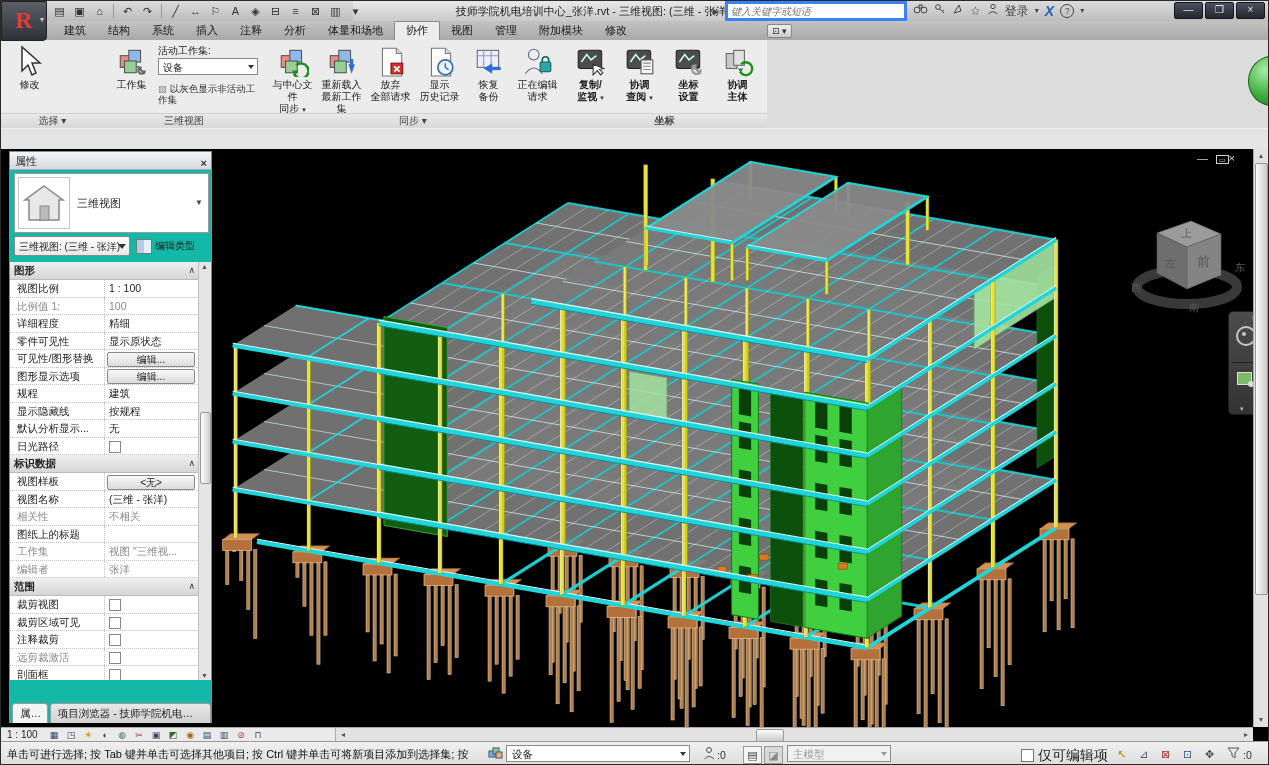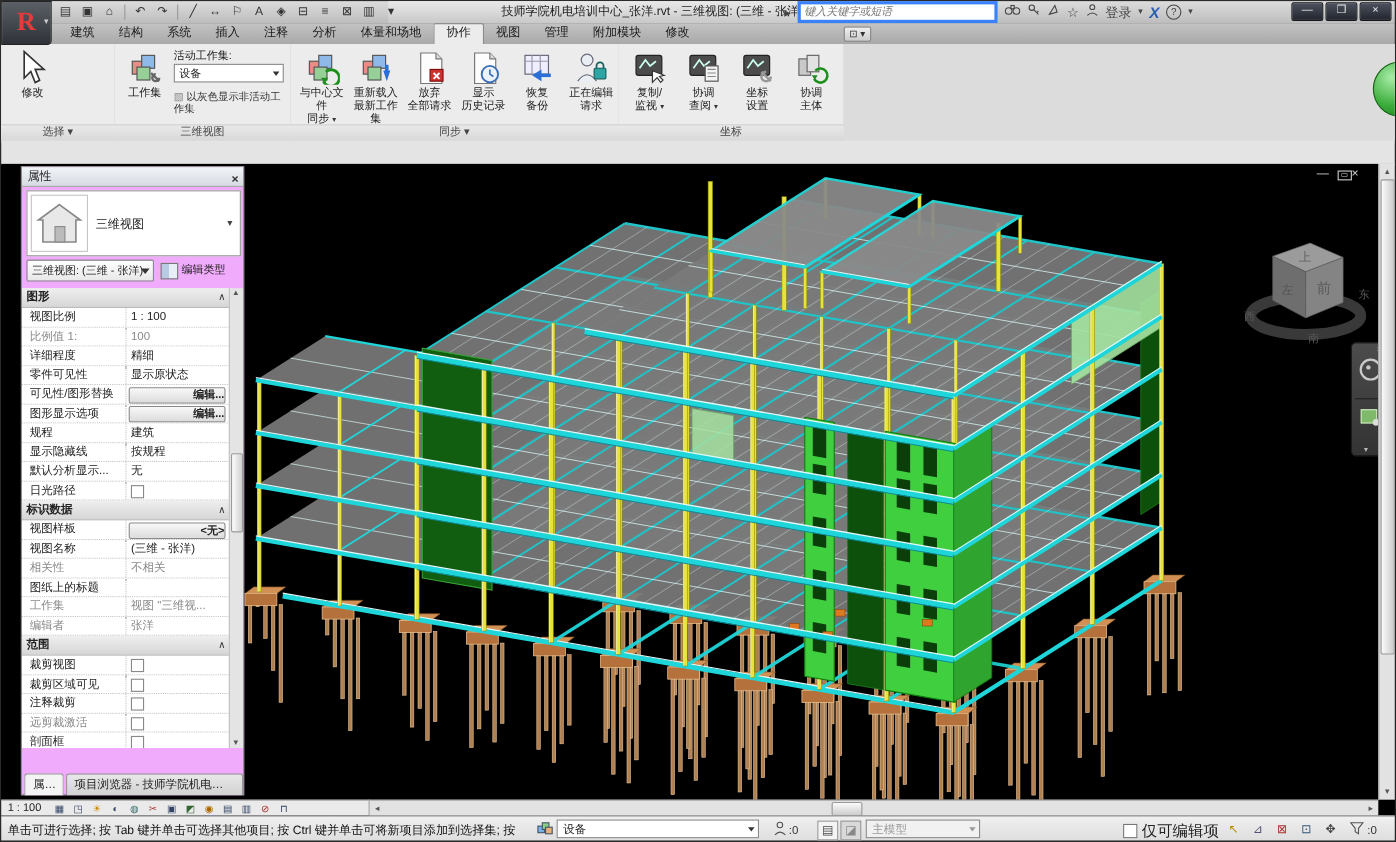--- a/index.html
+++ b/index.html
@@ -56,21 +56,21 @@
   #navbar{position:absolute;left:1227px;top:162px;width:30px;height:102px;background:linear-gradient(#4c4c4c,#333);
           border:1px solid #1e1e1e;border-radius:5px;}
   #navbar .nx{position:absolute;right:3px;top:1px;color:#aaa;font-size:8px;}
   #navbar .wheel{position:absolute;left:7px;top:14px;width:16px;height:16px;border:2px solid #c9c9c9;border-radius:50%;}
   #navbar .wheel i{position:absolute;left:4px;top:4px;width:4px;height:4px;background:#c9c9c9;border-radius:50%;}
   #navbar .ndiv{position:absolute;left:3px;top:50px;width:22px;height:1px;background:#222;}
   #navbar .zoomi{position:absolute;left:8px;top:60px;width:13px;height:11px;background:#7fb96a;border:1px solid #cfe8c0;}
   #navbar .zoomi i{position:absolute;right:-3px;bottom:-3px;width:6px;height:6px;background:#ddd;border-radius:50%;}
   #navbar .ndn{position:absolute;left:11px;bottom:1px;color:#bbb;font-size:7px;}
   
-  #props{left:18px;top:150px;width:203px;height:572px;background:#f0abfc;border:1px solid #8a8a8a;box-sizing:border-box;}
+  #props{left:8px;top:150px;width:203px;height:572px;background:#14b8a6;border:1px solid #8a8a8a;box-sizing:border-box;}
   #propshead{position:absolute;left:0;top:0;width:100%;height:18px;background:linear-gradient(#f2f4f7,#d5dae2);
              border-bottom:1px solid #aaa;line-height:18px;padding-left:5px;box-sizing:border-box;font-size:11px;}
   #propsclose{position:absolute;right:4px;top:2px;color:#333;font-size:11px;font-weight:bold;}
   #typesel{position:absolute;left:4px;top:21px;width:193px;height:58px;background:#fff;border:1px solid #9a9a9a;}
   #typesel .tsic{position:absolute;left:3px;top:3px;width:50px;height:50px;border:1px solid #c5c5c5;}
   #typesel .tslab{position:absolute;left:62px;top:22px;font-size:11px;color:#222;}
   #typesel .tsar{position:absolute;right:5px;top:24px;font-size:8px;color:#444;}
   #instrow{position:absolute;left:4px;top:84px;width:195px;height:22px;}
   #instcombo{position:absolute;left:0;top:0;width:116px;height:20px;background:linear-gradient(#fff,#e8e8e8);
              border:1px solid #8a8a8a;border-radius:2px;line-height:20px;padding:0 12px 0 4px;box-sizing:border-box;
@@ -81,22 +81,22 @@
         linear-gradient(90deg,#b8cbe4 50%,#e8eef6 50%);}
   #propgrid{position:absolute;left:0;top:110px;width:191px;height:418px;overflow:hidden;background:#ebebeb;}
   .sechead{height:17px;line-height:17px;background:linear-gradient(#efefef,#d6d6d6);border-bottom:1px solid #bbb;
            font-weight:bold;padding-left:4px;position:relative;font-size:10.5px;}
   .sechead .chev{position:absolute;right:6px;top:0;font-weight:normal;font-size:9px;color:#333;}
   .prow{height:17.5px;display:flex;border-bottom:1px dotted #c3c3c3;background:#fff;box-sizing:border-box;}
   .prow .pl{width:95px;padding-left:7px;line-height:17px;border-right:1px dotted #c3c3c3;box-sizing:border-box;
             white-space:nowrap;overflow:hidden;font-size:10.5px;}
   .prow .pv{flex:1;line-height:17px;padding-left:4px;position:relative;font-size:10.5px;white-space:nowrap;overflow:hidden;}
   .gray{color:#8a8a8a;}
-  .pbtn{position:absolute;left:2px;top:1.5px;width:86px;height:13px;line-height:13px;text-align:right;
-        background:linear-gradient(#f8f8f8,#dcdcdc);border:1px solid #888;border-radius:2px;font-size:10px;font-weight:bold;}
+  .pbtn{position:absolute;left:2px;top:1.5px;width:86px;height:13px;line-height:13px;text-align:center;
+        background:linear-gradient(#f8f8f8,#dcdcdc);border:1px solid #888;border-radius:2px;font-size:10px;}
   .pchk{position:absolute;left:4px;top:3px;width:10px;height:10px;background:#fff;border:1px solid #888;}
   #propscroll{position:absolute;right:0;top:110px;width:12px;height:418px;background:#e4e4e4;border-left:1px solid #c0c0c0;}
   #propscroll .thumb{position:absolute;left:1px;top:150px;width:9px;height:70px;background:linear-gradient(90deg,#fdfdfd,#cfcfcf);
                      border:1px solid #9a9a9a;border-radius:2px;}
   #propscroll .sar{position:absolute;left:2px;font-size:7px;color:#555;}
   #propfoot{position:absolute;left:0;top:530px;width:100%;height:20px;border-top:1px solid #aaa;background:#ebebeb;}
   #prophelp{position:absolute;left:5px;top:3px;color:#1a4fa0;text-decoration:underline;font-size:10.5px;}
   #applybtn{position:absolute;right:8px;top:2px;width:58px;height:15px;line-height:15px;text-align:center;color:#9a9a9a;
             background:linear-gradient(#f2f2f2,#ddd);border:1px solid #aaa;border-radius:2px;font-size:10px;}
   #proptabs{position:absolute;left:0;top:551px;width:100%;height:20px;display:flex;gap:2px;padding-left:2px;box-sizing:border-box;}
@@ -282,21 +282,21 @@
               </svg></span><span class="blab">恢复<br>备份</span></div>
           <div class="bigbtn" style="left: 249px;"><span class="bic"><svg width="32" height="32" viewBox="0 0 30 30">
                 <circle cx="11" cy="9" r="5" fill="#e8eef4" stroke="#667"></circle>
                 <path d="M3 27 Q11 16 19 27" fill="#e8eef4" stroke="#667"></path>
                 <rect x="17" y="16" width="10" height="9" rx="1" fill="#2da5a5" stroke="#14605f"></rect>
                 <path d="M19 16 v-2 a3 3 0 0 1 6 0 v2" fill="none" stroke="#14605f" stroke-width="1.5"></path>
               </svg></span><span class="blab">正在编辑<br>请求</span></div>
         </div>
       <div class="plabel">同步 ▾</div>
     </div>
-    <div class="rpanel" style="left:561px;width:205px;">
+    <div class="rpanel" style="left:561px;width:205px;font-weight:bold;">
       <div id="coordbtns">
           <div class="bigbtn" style="left: 4px;"><span class="bic"><svg width="32" height="32" viewBox="0 0 30 30">
                 <rect x="3" y="5" width="22" height="17" rx="2" fill="#4c4c4c" stroke="#222"></rect>
                 <polyline points="6,16 11,9 15,14 20,10" fill="none" stroke="#cfe" stroke-width="1.5"></polyline>
                 <polygon points="17,18 17,28 21,24 24,28 26,26 23,23 27,22" fill="#fff" stroke="#333"></polygon>
               </svg></span><span class="blab">复制/<br>监视 <span class="dar">▾</span></span></div>
           <div class="bigbtn" style="left: 53px;"><span class="bic"><svg width="32" height="32" viewBox="0 0 30 30">
                 <rect x="3" y="5" width="22" height="17" rx="2" fill="#4c4c4c" stroke="#222"></rect>
                 <polyline points="6,16 11,9 15,14 20,10" fill="none" stroke="#cfe" stroke-width="1.5"></polyline>
                 <rect x="16" y="14" width="11" height="13" fill="#f4f4f4" stroke="#555"></rect>

